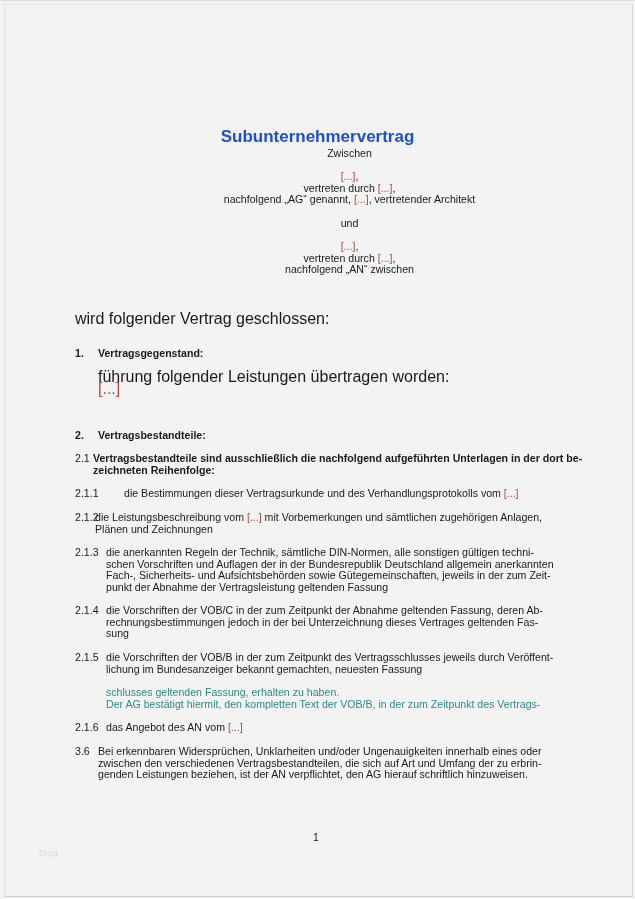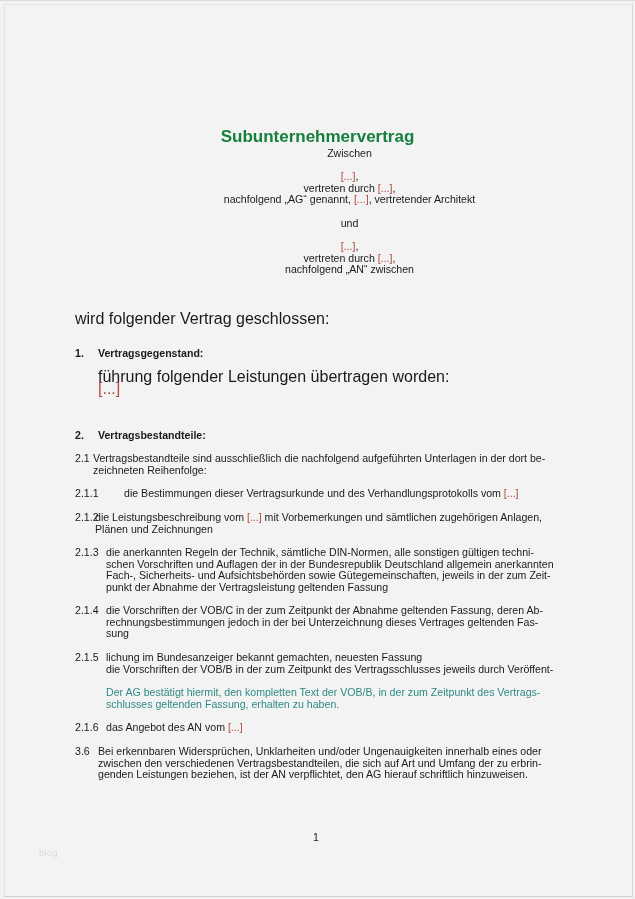--- a/index.html
+++ b/index.html
@@ -14,21 +14,21 @@
     position: absolute; left: 4px; top: 4px; right: 2px; bottom: 2px;
     border-left: 1px solid #e2e2e2; border-top: 1px solid #e6e6e6;
     border-right: 1px solid #d6d6d6; border-bottom: 1px solid #cfcfcf;
     background: #f3f3f3;
   }
   .edge-line {
     position: absolute; left: 0; top: 0; width: 635px; height: 1px; background: #dcdcdc;
   }
   .title {
     position: absolute; top: 127px; left: 0; width: 635px;
-    text-align: center; font-weight: bold; font-size: 17px; color: #15803d;
+    text-align: center; font-weight: bold; font-size: 17px; color: #1d4ed8;
   }
   .center-block {
     position: absolute; left: 0; width: 635px; text-align: center;
     font-size: 10.6px; line-height: 11.6px; margin-left: 32px;
   }
   .ph { color: #b04a3c; }
   .para {
     position: absolute; font-size: 16px; line-height: 11.6px;
   }
   .sec-head { position: absolute; font-size: 10.6px; font-weight: bold; }
@@ -76,21 +76,21 @@
   <div class="ph">[...]</div>
 </div>
 
 <div class="sec-head" style="top:429px; left:75px;">
   <span class="num">2.</span>
   <span class="lbl">Vertragsbestandteile:</span>
 </div>
 
 <div class="item" style="top:453px; left:75px; width:490px;">
   <span class="num">2.1</span>
-  <div class="txt" style="left:18px; white-space:nowrap;">
+  <div class="txt" style="left:18px; white-space:nowrap;font-weight:bold;">
     <div>Vertragsbestandteile sind ausschließlich die nachfolgend aufgeführten Unterlagen in der dort be-</div>
     <div>zeichneten Reihenfolge:</div>
   </div>
 </div>
 
 <div class="item" style="top:488px; left:75px; width:490px;">
   <span class="num">2.1.1</span>
   <div class="txt" style="left:49px; white-space:nowrap;"><span>die Bestimmungen dieser Vertragsurkunde und des Verhandlungsprotokolls vom </span><span class="ph">[...]</span></div>
 </div>
 
@@ -117,25 +117,25 @@
   <div class="txt" style="left:31px; white-space:nowrap;">
     <div>die Vorschriften der VOB/C in der zum Zeitpunkt der Abnahme geltenden Fassung, deren Ab-</div>
     <div>rechnungsbestimmungen jedoch in der bei Unterzeichnung dieses Vertrages geltenden Fas-</div>
     <div>sung</div>
   </div>
 </div>
 
 <div class="item" style="top:652px; left:75px; width:490px;">
   <span class="num">2.1.5</span>
   <div class="txt" style="left:31px; white-space:nowrap;">
+    <div>die Vorschriften der VOB/B in der zum Zeitpunkt des Vertragsschlusses jeweils durch Veröffent-</div>
     <div>lichung im Bundesanzeiger bekannt gemachten, neuesten Fassung</div>
-    <div>die Vorschriften der VOB/B in der zum Zeitpunkt des Vertragsschlusses jeweils durch Veröffent-</div>
     <div class="teal" style="margin-top:12px;">
+      <div>schlusses geltenden Fassung, erhalten zu haben.</div>
       <div>Der AG bestätigt hiermit, den kompletten Text der VOB/B, in der zum Zeitpunkt des Vertrags-</div>
-      <div>schlusses geltenden Fassung, erhalten zu haben.</div>
     </div>
   </div>
 </div>
 
 <div class="item" style="top:722px; left:75px; width:490px;">
   <span class="num">2.1.6</span>
   <div class="txt" style="left:31px; white-space:nowrap;"><span>das Angebot des AN vom </span><span class="ph">[...]</span></div>
 </div>
 
 <div class="item" style="top:746px; left:75px; width:490px;">

